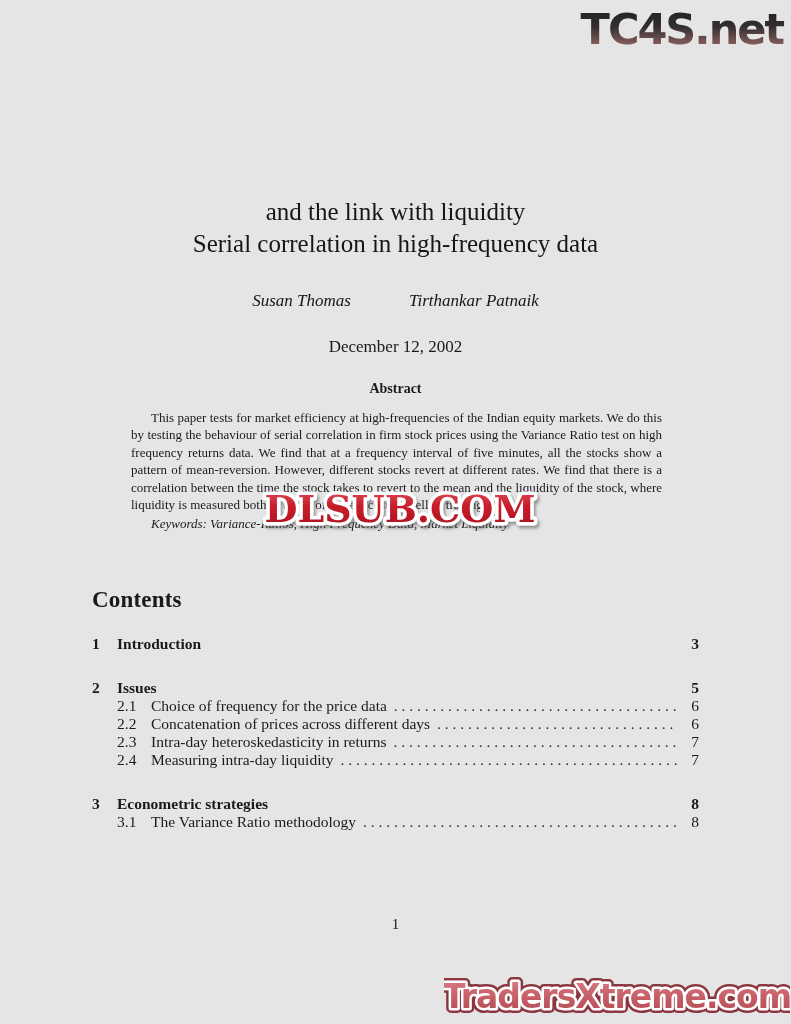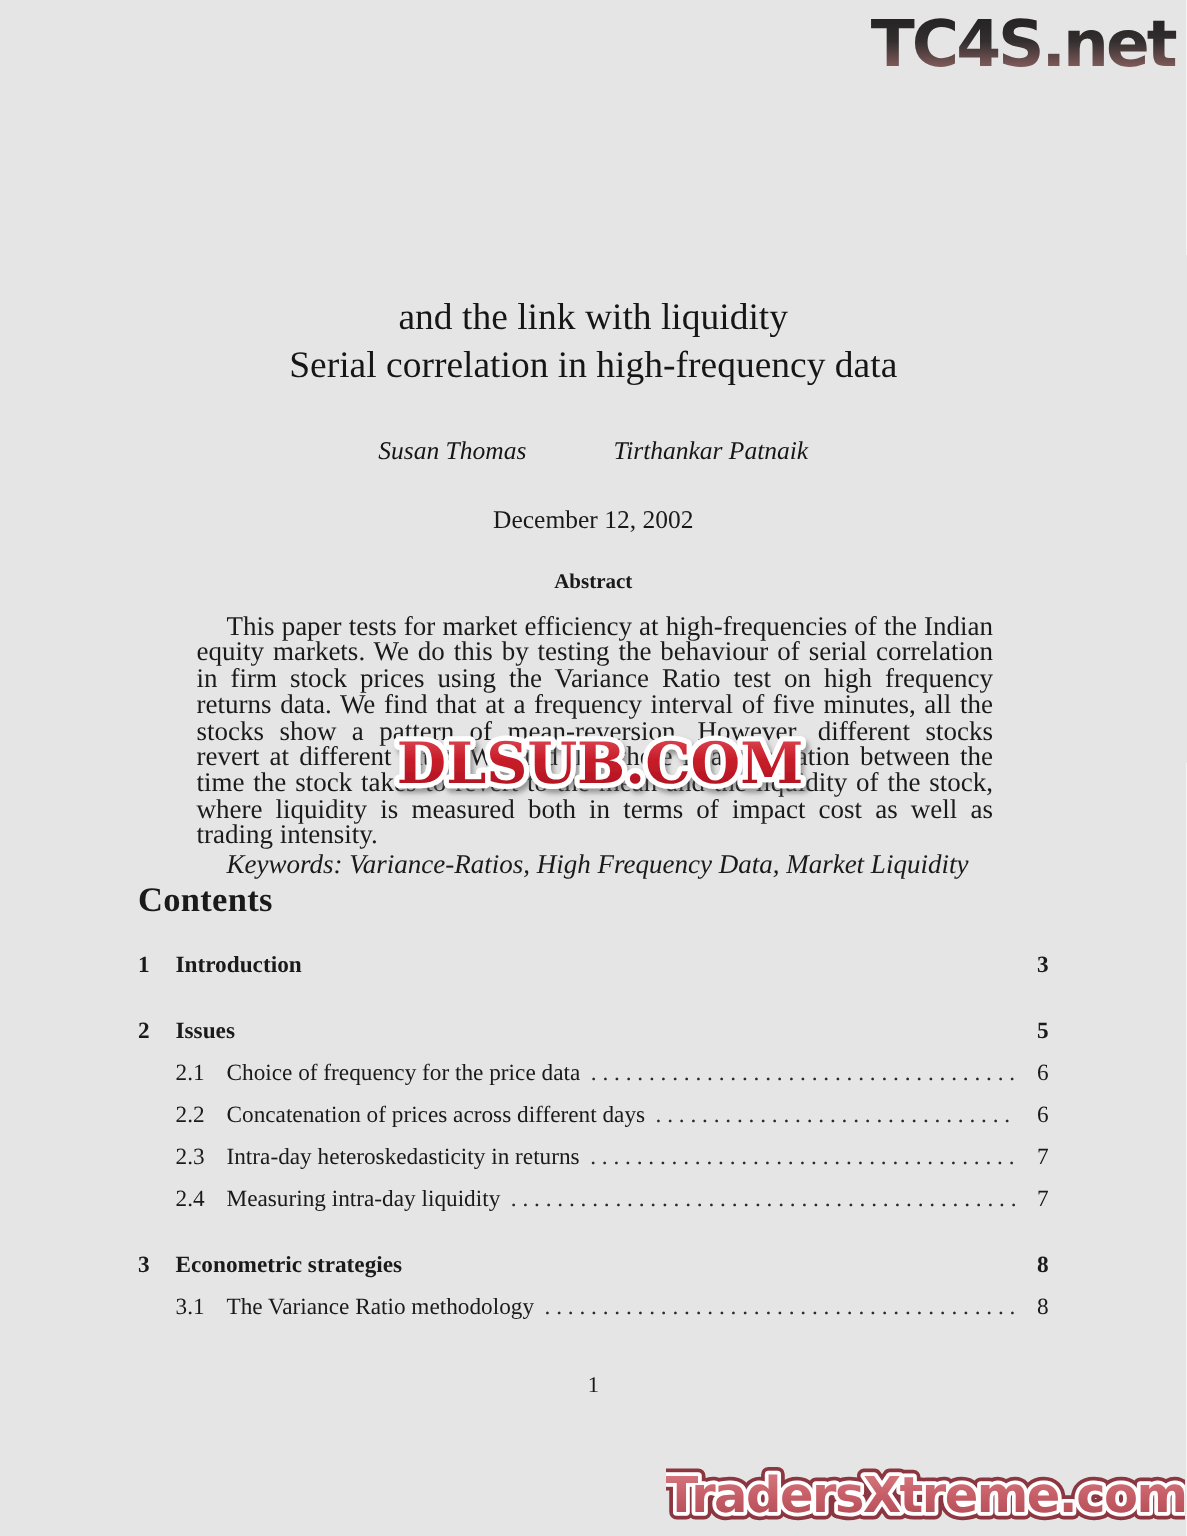--- a/index.html
+++ b/index.html
@@ -65,21 +65,21 @@
     text-align: center;
     font-size: 14px;
     font-weight: bold;
   }
 
   .abstract-body {
     position: absolute;
     top: 409px;
     left: 131px;
     width: 531px;
-    font-size: 18px;
+    font-size: 13px;
     line-height: 17.4px;
     text-align: justify;
   }
   .abstract-body p { text-indent: 20px; }
   .keywords-line {
     margin-top: 2px;
     font-style: italic;
     text-indent: 20px;
     text-align: left;
   }
@@ -109,21 +109,21 @@
     width: 607px;
     font-size: 15.5px;
   }
   .toc-row {
     display: flex;
     align-items: baseline;
     line-height: 18px;
   }
   .toc-row.toc-l1 { font-weight: bold; margin-top: 26px; }
   .toc-row.toc-l1:first-child { margin-top: 0; }
-  .toc-row.toc-l2 { margin-top: 10px; padding-left: 25px; }
+  .toc-row.toc-l2 { margin-top: 0; padding-left: 25px; }
   .toc-l1 .toc-num { width: 25px; flex: 0 0 auto; }
   .toc-l2 .toc-num { width: 34px; flex: 0 0 auto; }
   .toc-title { flex: 0 0 auto; }
   .toc-dots {
     flex: 1 1 auto;
     overflow: hidden;
     white-space: nowrap;
     margin: 0 10px 0 7px;
     color: #2a2a2a;
   }

